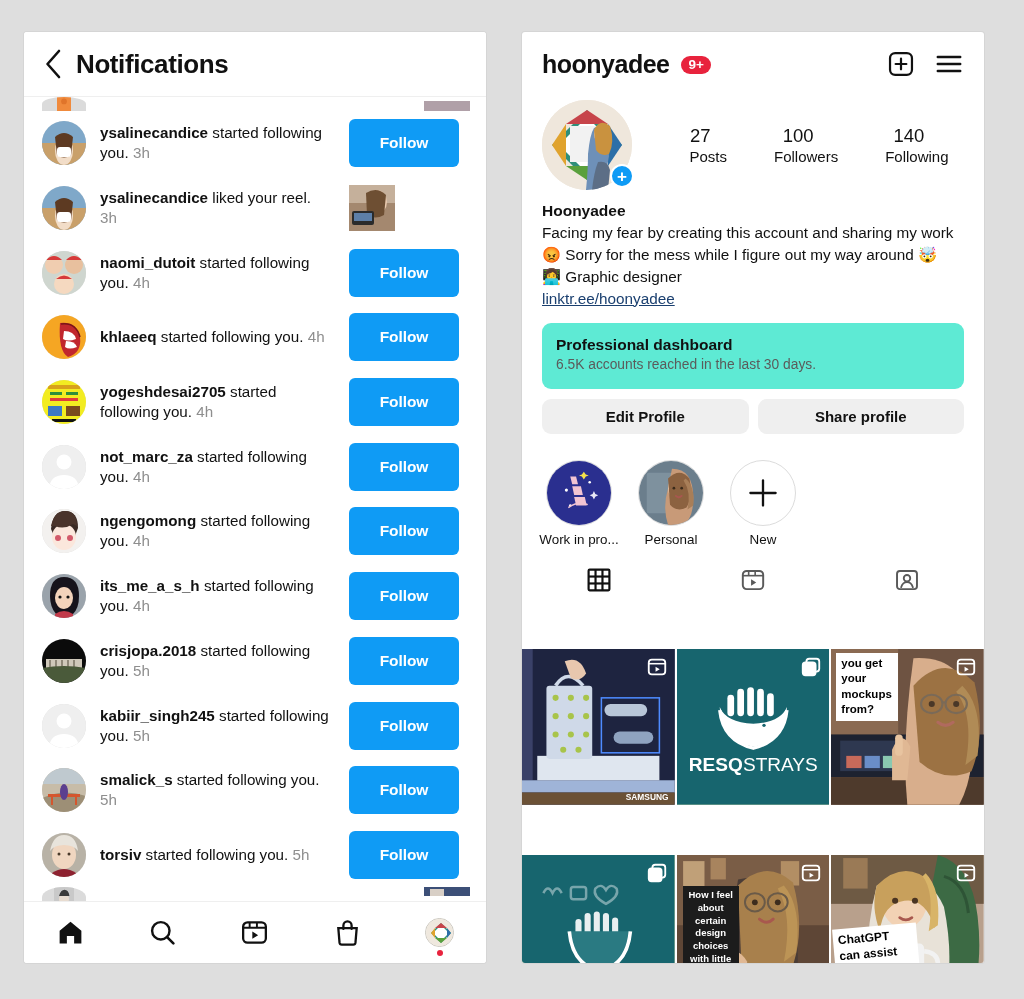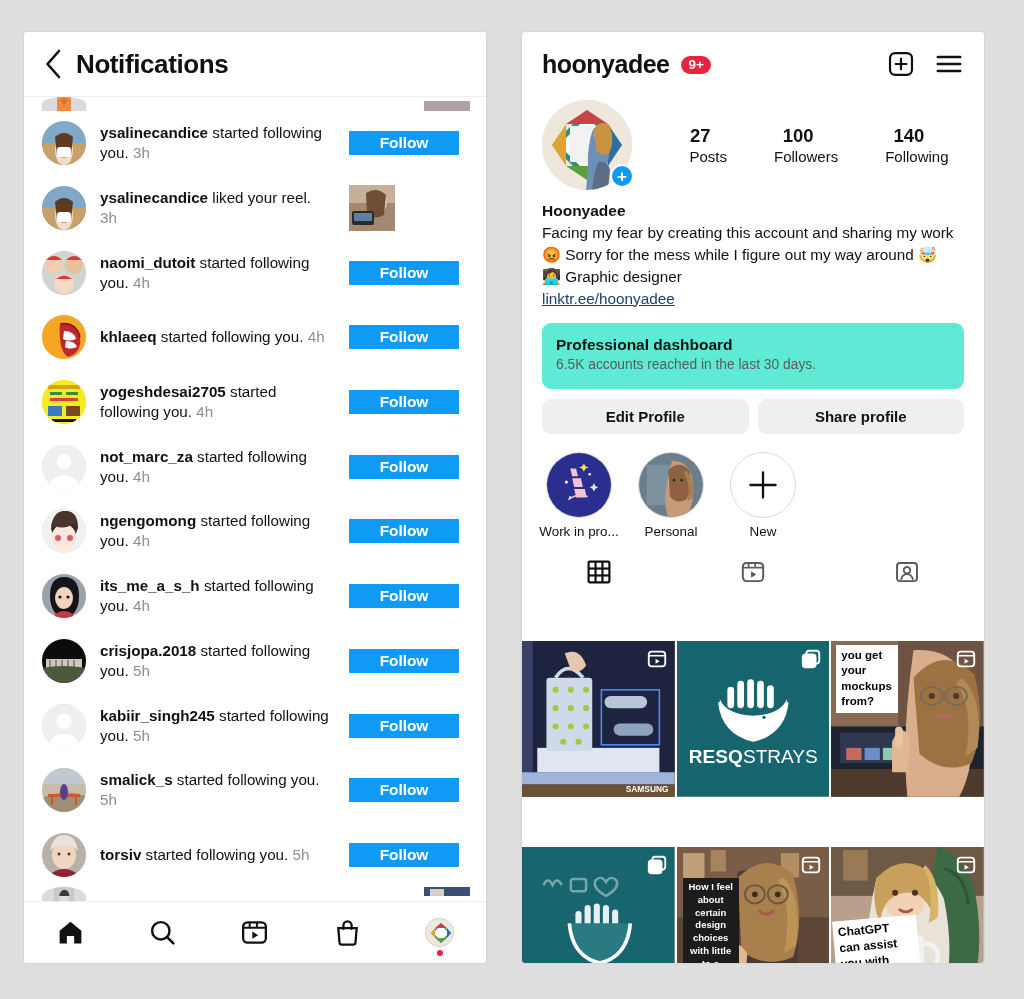--- a/index.html
+++ b/index.html
@@ -44,22 +44,22 @@
     background:#dbdbdb;
   }
   .avatar svg, .avatar .inner { width: 100%; height: 100%; display:block; }
   .notif-text {
     flex: 1 1 auto; font-size: 15.2px; line-height: 20px; color: #111;
     padding-right: 6px; max-width: 235px;
   }
   .notif-text b { font-weight: bold; }
   .notif-text .time { color: #8e8e8e; }
   .follow-btn {
-    flex: 0 0 110px; width: 110px; height: 24px;
-    background: #0f9bf5; color:#fff; border:none; border-radius: 0;
+    flex: 0 0 110px; width: 110px; height: 48px;
+    background: #0f9bf5; color:#fff; border:none; border-radius: 6px;
     font-size: 15.5px; font-weight: bold; font-family: inherit;
     display:flex; align-items:center; justify-content:center;
     letter-spacing: -0.1px;
   }
   .thumb {
     flex: 0 0 46px; width: 46px; height: 46px; overflow:hidden; background:#ccc;
   }
   .partial-top { height: 14px; overflow:hidden; display:flex; align-items:flex-end; padding: 0 16px 0 18px; gap:14px; }
   .partial-bot { height: 22px; overflow:hidden; display:flex; align-items:flex-start; padding: 0 16px 0 18px; gap:14px; }
 
@@ -93,36 +93,36 @@
   .pf-top { display:flex; align-items:center; padding: 4px 20px 0 20px; gap: 0; }
   .pf-pic-wrap { position: relative; width: 90px; height: 90px; flex:0 0 90px; }
   .pf-pic { width:90px; height:90px; border-radius:50%; overflow:hidden; background:#efe8de; }
   .pf-plus {
     position:absolute; right:-2px; bottom: 2px; width:24px; height:24px; border-radius:50%;
     background:#0f9bf5; border:2.5px solid #fff; display:flex; align-items:center; justify-content:center;
     color:#fff; font-size:17px; line-height:1; font-weight:bold;
   }
   .pf-stats { flex:1 1 auto; display:flex; justify-content:space-around; padding-left: 26px; }
   .stat { text-align:center; }
-  .stat-num { font-size: 18.5px; font-weight:bold; color:#111; line-height:1.25; }
+  .stat-num { font-size: 18.5px; font-weight:normal; color:#111; line-height:1.25; }
   .stat-lbl { font-size: 15px; color:#111; line-height:1.3;margin-left:16px; }
 
   .pf-bio { padding: 10px 20px 0 20px; }
   .bio-name { font-size: 15.5px; font-weight:bold; color:#111; line-height:1.45; }
   .bio-line { font-size: 15.3px; color:#111; line-height: 1.42; }
   .bio-link { font-size: 15.3px; color:#1a3f6f; line-height: 1.5; display:block; }
 
   .dash {
     margin: 12px 20px 0 20px; background:#5eead4; border-radius:9px;
     padding: 11px 14px 13px 14px;
   }
   .dash-title { font-size:15.5px; font-weight:bold; color:#111; line-height:1.4;}
   .dash-sub { font-size:13.8px; color:#5b5b5b; line-height:1.5; }
 
-  .pf-btns { display:flex; gap:9px; margin: 10px 20px 4px 20px; }
+  .pf-btns { display:flex; gap:9px; margin: 10px 20px 12px 20px; }
   .pf-btn {
     flex:1 1 0; height:35px; background:#efefef; border:none; border-radius:9px;
     font-family:inherit; font-size:15px; font-weight:bold; color:#111;
     display:flex; align-items:center; justify-content:center;
   }
 
   .highlights { display:flex; gap:22px; padding: 14px 20px 0 22px; }
   .hl { width: 70px; display:flex; flex-direction:column; align-items:center; gap:6px; }
   .hl-circle {
     width:66px; height:66px; border-radius:50%; overflow:hidden;

